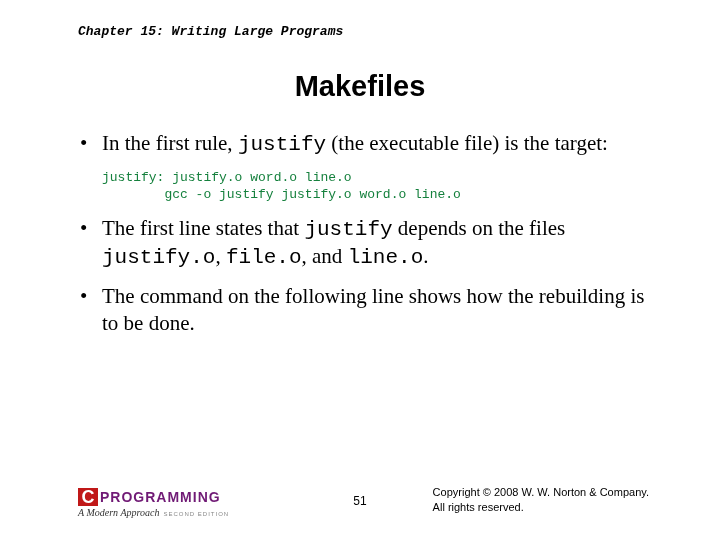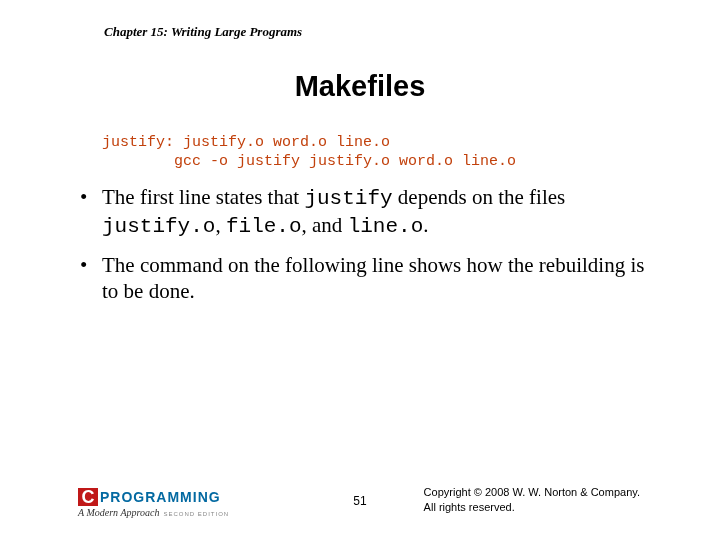--- a/index.html
+++ b/index.html
@@ -8,26 +8,25 @@
     height: 540px;
     background: #fff;
     font-family: "Times New Roman", Times, serif;
     position: relative;
     overflow: hidden;
   }
   .chapter-header {
     position: absolute;
     top: 24px;
     left: 78px;
-    font-family: Liberation Serif, serif;
+    font-family: Liberation Mono, monospace;
     font-weight: bold;
     font-style: italic;
     font-size: 13px;
     color: #000;
-    margin-left: 26px;
   }
   .title {
     position: absolute;
     top: 70px;
     left: 0;
     width: 720px;
     text-align: center;
     font-family: Liberation Sans, sans-serif;
     font-size: 29px;
     font-weight: bold;
@@ -53,25 +52,25 @@
     position: absolute;
     left: 2px;
     top: 0;
     font-size: 21px;
   }
   .code-inline {
     font-family: "Courier New", Courier, monospace;
   }
   .code-block {
     font-family: "Courier New", Courier, monospace;
-    font-size: 15px;
+    font-size: 13px;
     white-space: pre;
     line-height: 1.25;
     margin: 4px 0 12px 24px;
-    color: #c2410c;
+    color: #15803d;
   }
   .footer {
     position: absolute;
     bottom: 18px;
     left: 0;
     width: 720px;
     height: 44px;
   }
   .logo {
     position: absolute;
@@ -94,21 +93,21 @@
     display: inline-flex;
     align-items: center;
     justify-content: center;
     line-height: 1;
   }
   .logo-text {
     font-family: Arial, Helvetica, sans-serif;
     font-weight: 900;
     font-size: 14px;
     letter-spacing: 1px;
-    color: #0369a1;
+    color: #701a75;
   }
   .logo-sub {
     font-family: "Times New Roman", serif;
     font-style: italic;
     font-size: 10px;
     color: #333;
     margin-top: 1px;
   }
   .logo-edition {
     font-family: Arial, sans-serif;
@@ -122,37 +121,42 @@
     position: absolute;
     left: 50%;
     transform: translateX(-50%);
     bottom: 14px;
     font-family: Arial, Helvetica, sans-serif;
     font-size: 12px;
     color: #000;
   }
   .copyright {
     position: absolute;
-    right: 80px;
+    right: 71px;
     bottom: 8px;
     font-family: Arial, Helvetica, sans-serif;
     font-size: 11px;
     line-height: 1.3;
     color: #000;
     text-align: left;
   }
 </style>
 </head>
 <body>
 
 <div class="chapter-header">Chapter 15: Writing Large Programs</div>
 
 <div class="title">Makefiles</div>
 
 <div class="content">
+  <ul>
+    <li class="bullet">
+      <span>In the first rule, </span><span class="code-inline">justify</span><span> (the executable file) is the target:</span>
+    </li>
+  </ul>
   <div class="code-block">justify: justify.o word.o line.o
         gcc -o justify justify.o word.o line.o</div>
   <ul>
     <li class="bullet">
       <span>The first line states that </span><span class="code-inline">justify</span><span> depends on the files </span><span class="code-inline">justify.o</span><span>, </span><span class="code-inline">file.o</span><span>, and </span><span class="code-inline">line.o</span><span>.</span>
     </li>
     <li class="bullet">
       <span>The command on the following line shows how the rebuilding is to be done.</span>
     </li>
   </ul>

